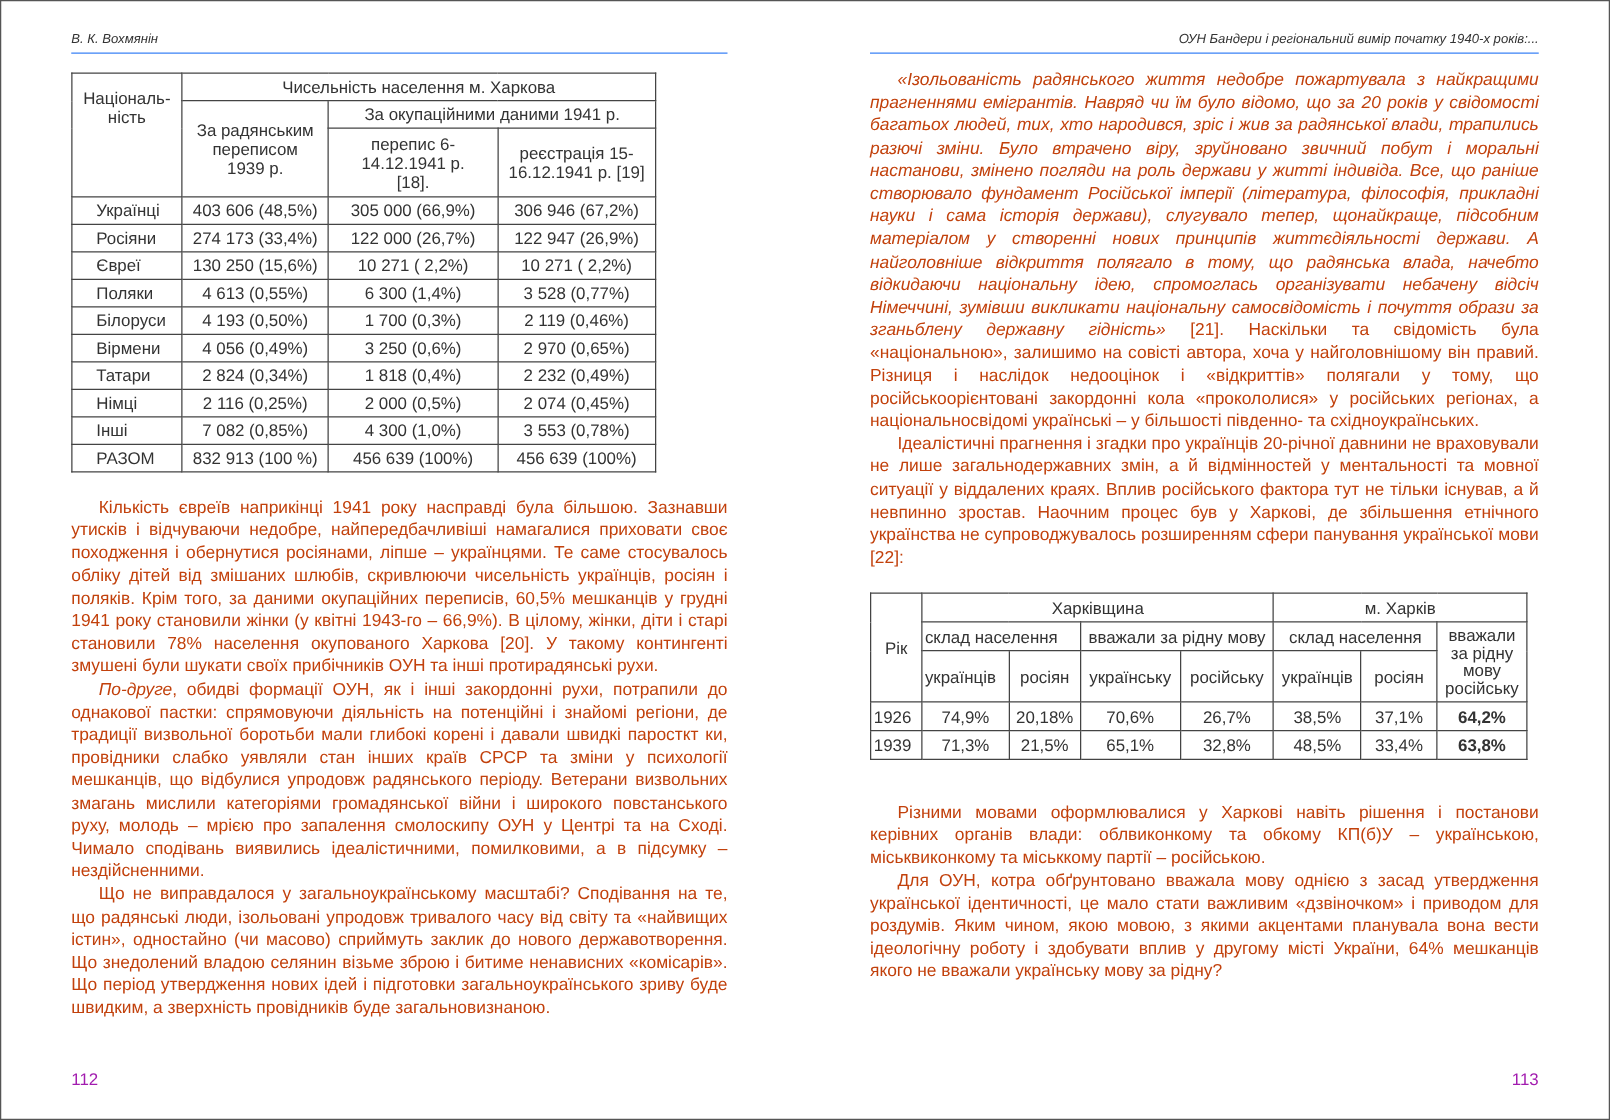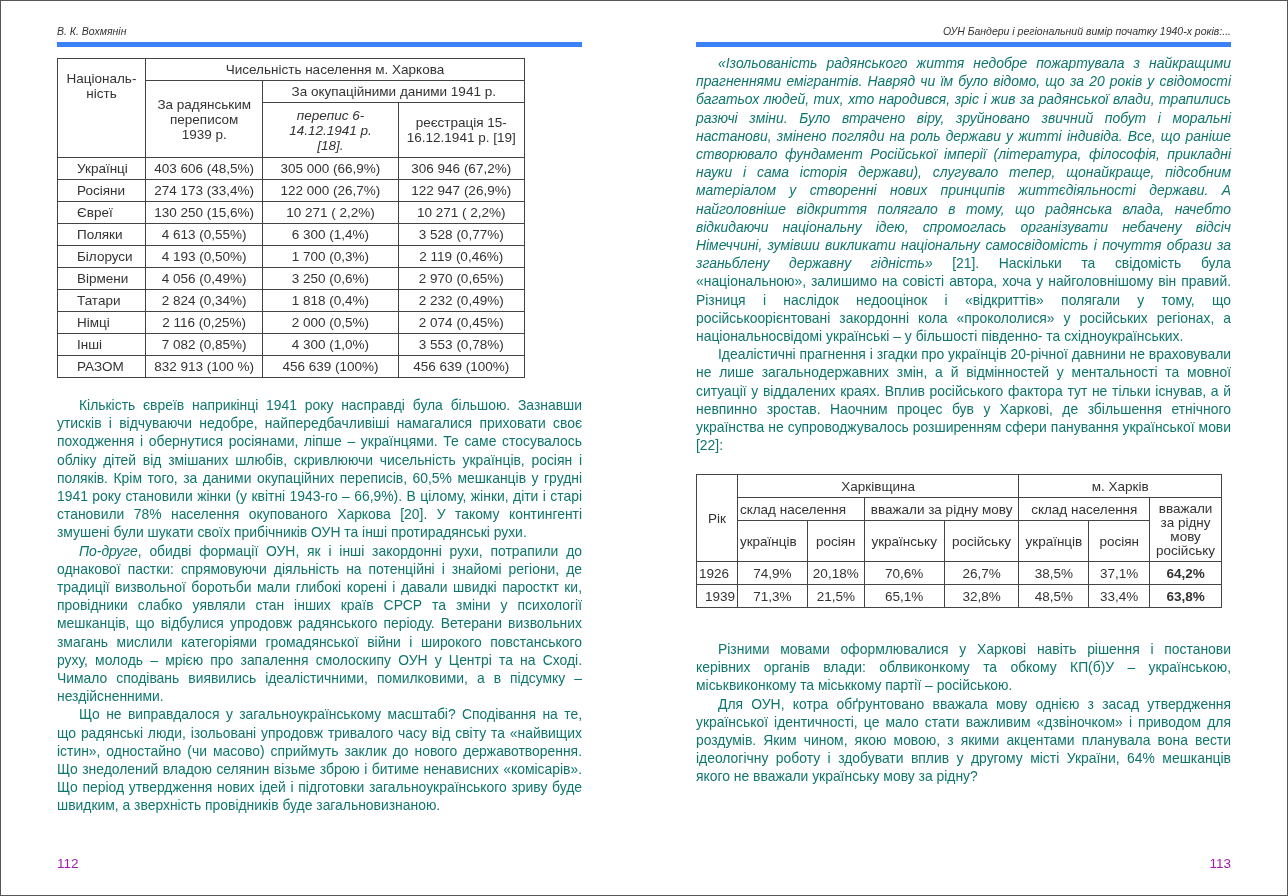--- a/index.html
+++ b/index.html
@@ -6,37 +6,37 @@
   body {
     width: 1288px; height: 896px; background: #ffffff; position: relative; overflow: hidden;
     font-family: "Liberation Sans", sans-serif; color: #2b2b2b;
   }
   .frame { position: absolute; left: 0; top: 0; width: 1286px; height: 894px; border: 1px solid #555; }
   .page { position: absolute; top: 0; height: 896px; }
   .page.left { left: 57px; width: 525px; }
   .page.right { left: 696px; width: 535px; }
   .running-head {
     position: absolute; top: 25px; left: 0; right: 0; font-size: 10.5px; font-style: italic; color: #333;
-    padding-bottom: 4px; border-bottom: 5px solid #3b82f6; height: 13px; line-height: 13px;
+    padding-bottom: 4px; border-bottom: 1px solid #3b82f6; height: 13px; line-height: 13px;
   }
   .page.right .running-head { text-align: right; }
   .page-number { position: absolute; top: 856px; font-size: 13.5px; color: #a21caf; }
   .page.left .page-number { left: 0; }
   .page.right .page-number { right: 0; }
 
   table.grid { position: absolute; border-collapse: collapse; font-size: 13.5px; color: #333; }
   table.grid td { border: 1.5px solid #444; text-align: center; padding: 0 2px; line-height: 15px; }
   .t1 { left: 0; top: 58px; width: 468px; }
   .t1 td { height: 21px; }
   .t1 td.left { text-align: left; padding-left: 19px; }
   .t2 { left: 0; top: 474px; width: 526px; }
   .t2 td { height: 22px; }
   .t2 td.bold { font-weight: bold; margin-top: 42px; }
 
-  .body-text { position: absolute; left: 0; width: 100%; font-size: 13.9px; line-height: 18.2px; color: #0f766e; text-align: justify; }
+  .body-text { position: absolute; left: 0; width: 100%; font-size: 13.9px; line-height: 18.2px; color: #c2410c; text-align: justify; }
   .body-text p { margin: 0; text-indent: 22px; }
   .body-text em.underline { }
   .quote { font-style: italic; }
 </style>
 </head>
 <body>
 
 <div class="frame"></div>
 
 <div class="page left">
@@ -53,21 +53,21 @@
         <tr>
       <td rowspan="3" style="white-space:pre-line;vertical-align:top;padding-top:12px;">Національ-
 ність</td>
       <td colspan="3">Чисельність населення м. Харкова</td>
     </tr>
     <tr>
       <td rowspan="2" style="padding:0 8px">За радянським переписом 1939 р.</td>
       <td colspan="2">За окупаційними даними 1941 р.</td>
     </tr>
     <tr>
-      <td style="height:34px;padding:0 24px;font-style:italic;">перепис 6-14.12.1941 р. [18].</td>
+      <td style="height:34px;padding:0 24px;">перепис 6-14.12.1941 р. [18].</td>
       <td style="padding:12px 8px;">реєстрація 15-16.12.1941 р. [19]</td>
     </tr>
     <tr>
           <td class="left">Українці</td>
           <td>403 606 (48,5%)</td>
           <td>305 000 (66,9%)</td>
           <td>306 946 (67,2%)</td>
         </tr>
     <tr>
           <td class="left">Росіяни</td>
@@ -178,21 +178,21 @@
       <td style="text-align:left">1926</td>
       <td>74,9%</td>
       <td>20,18%</td>
       <td>70,6%</td>
       <td>26,7%</td>
       <td>38,5%</td>
       <td>37,1%</td>
       <td class="bold">64,2%</td>
     </tr>
     <tr>
-      <td style="text-align:right">1939</td>
+      <td style="text-align:left">1939</td>
       <td>71,3%</td>
       <td>21,5%</td>
       <td>65,1%</td>
       <td>32,8%</td>
       <td>48,5%</td>
       <td>33,4%</td>
       <td class="bold">63,8%</td>
     </tr>
   </tbody>
     </table>

